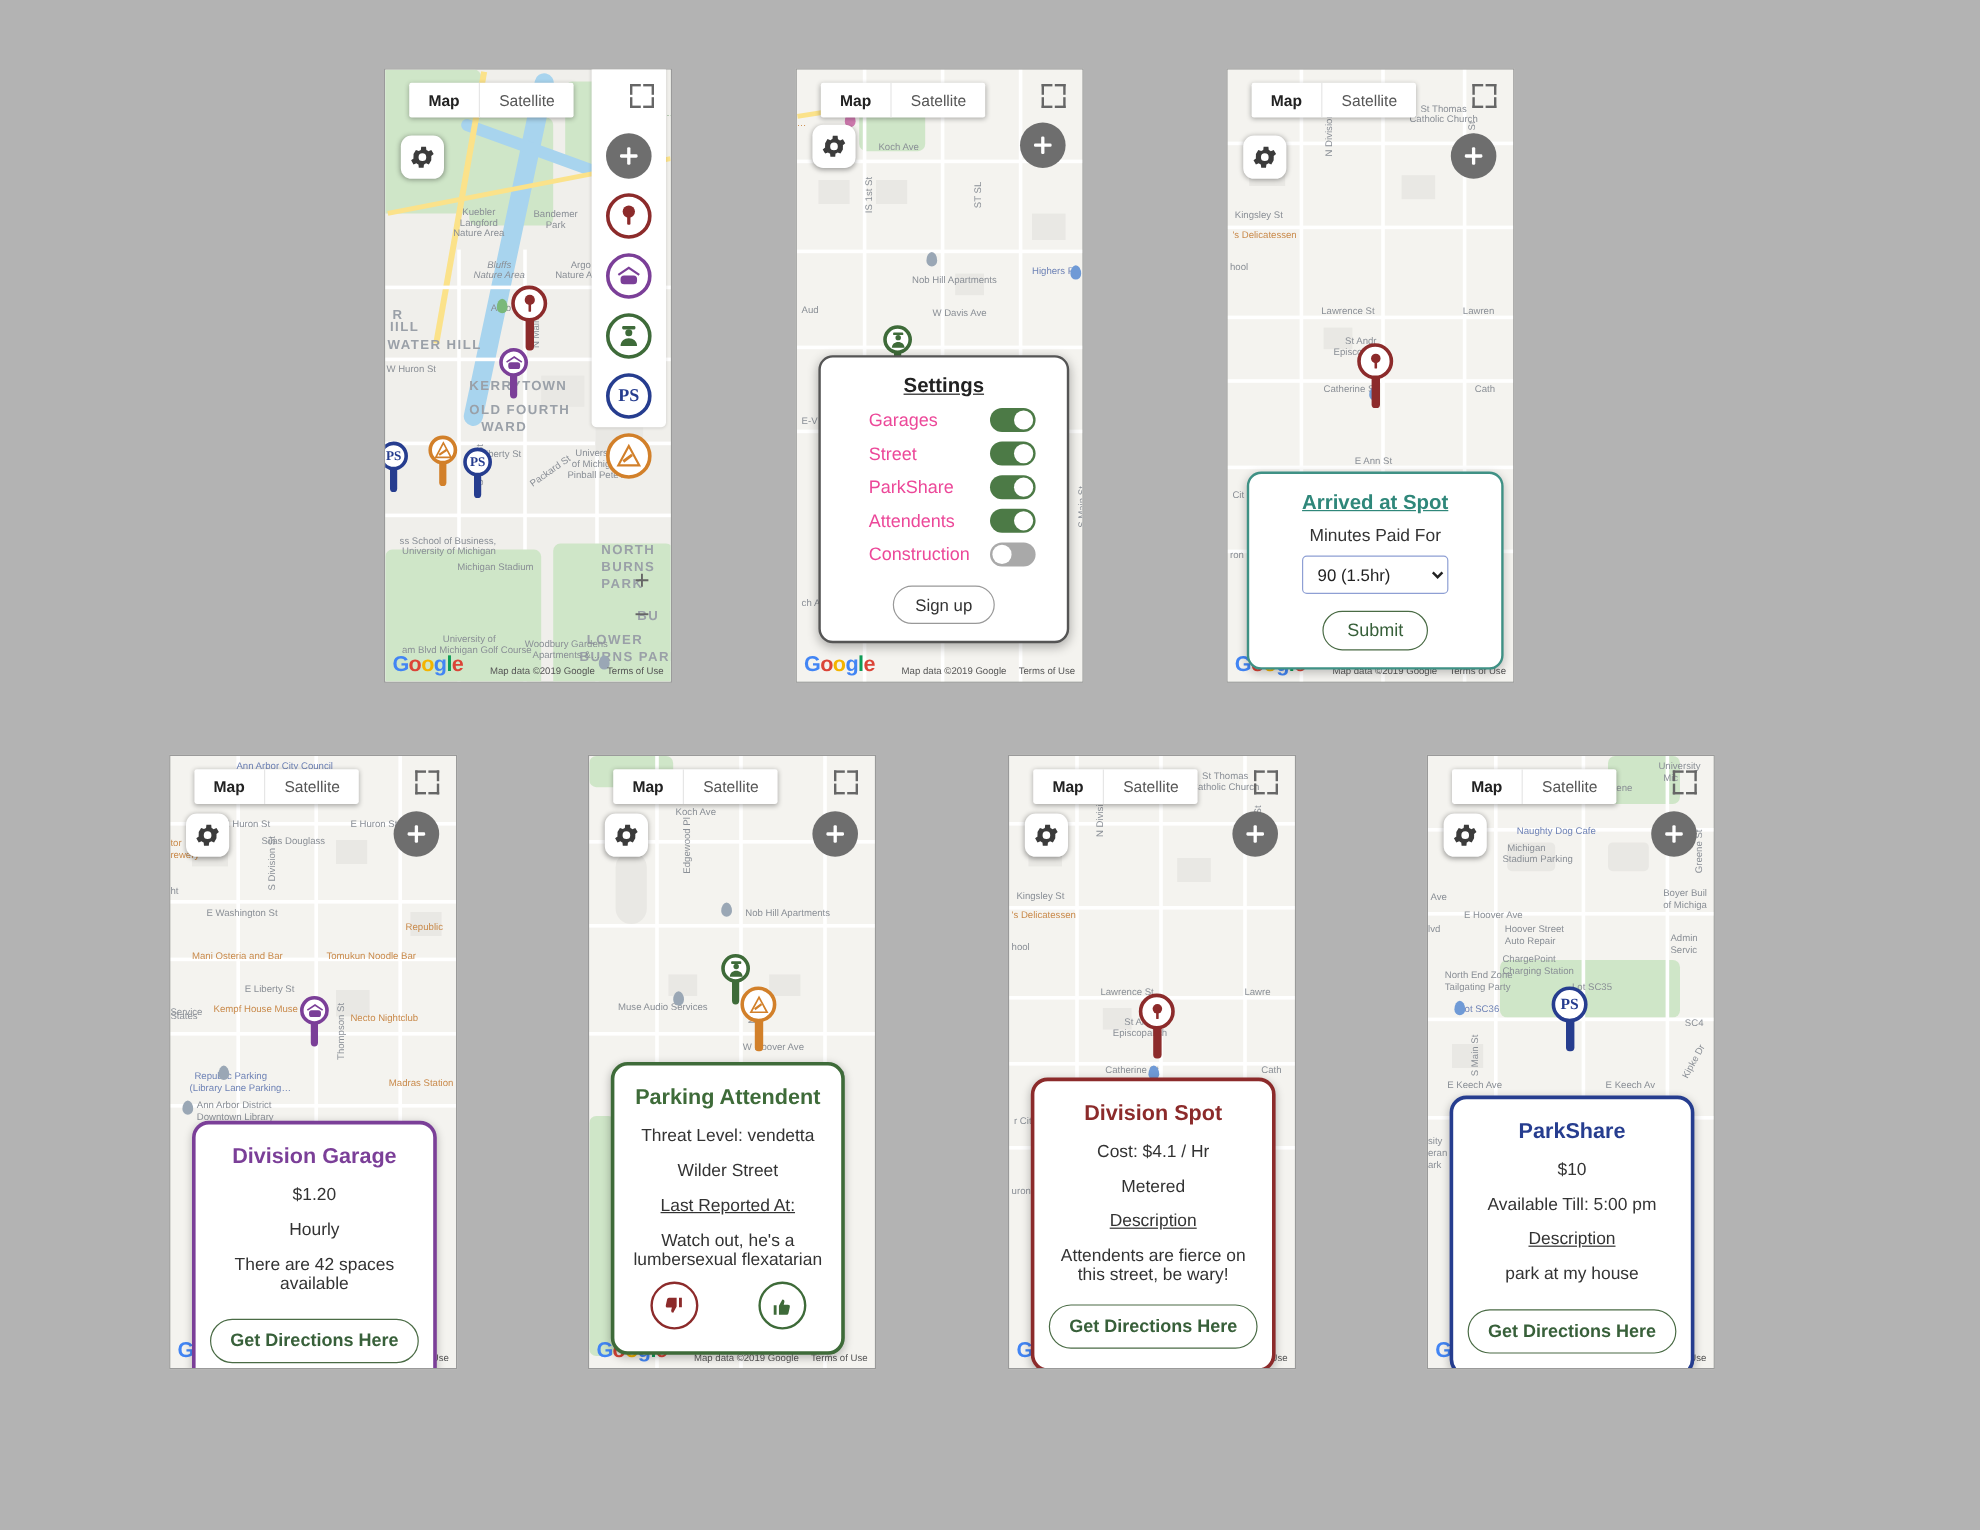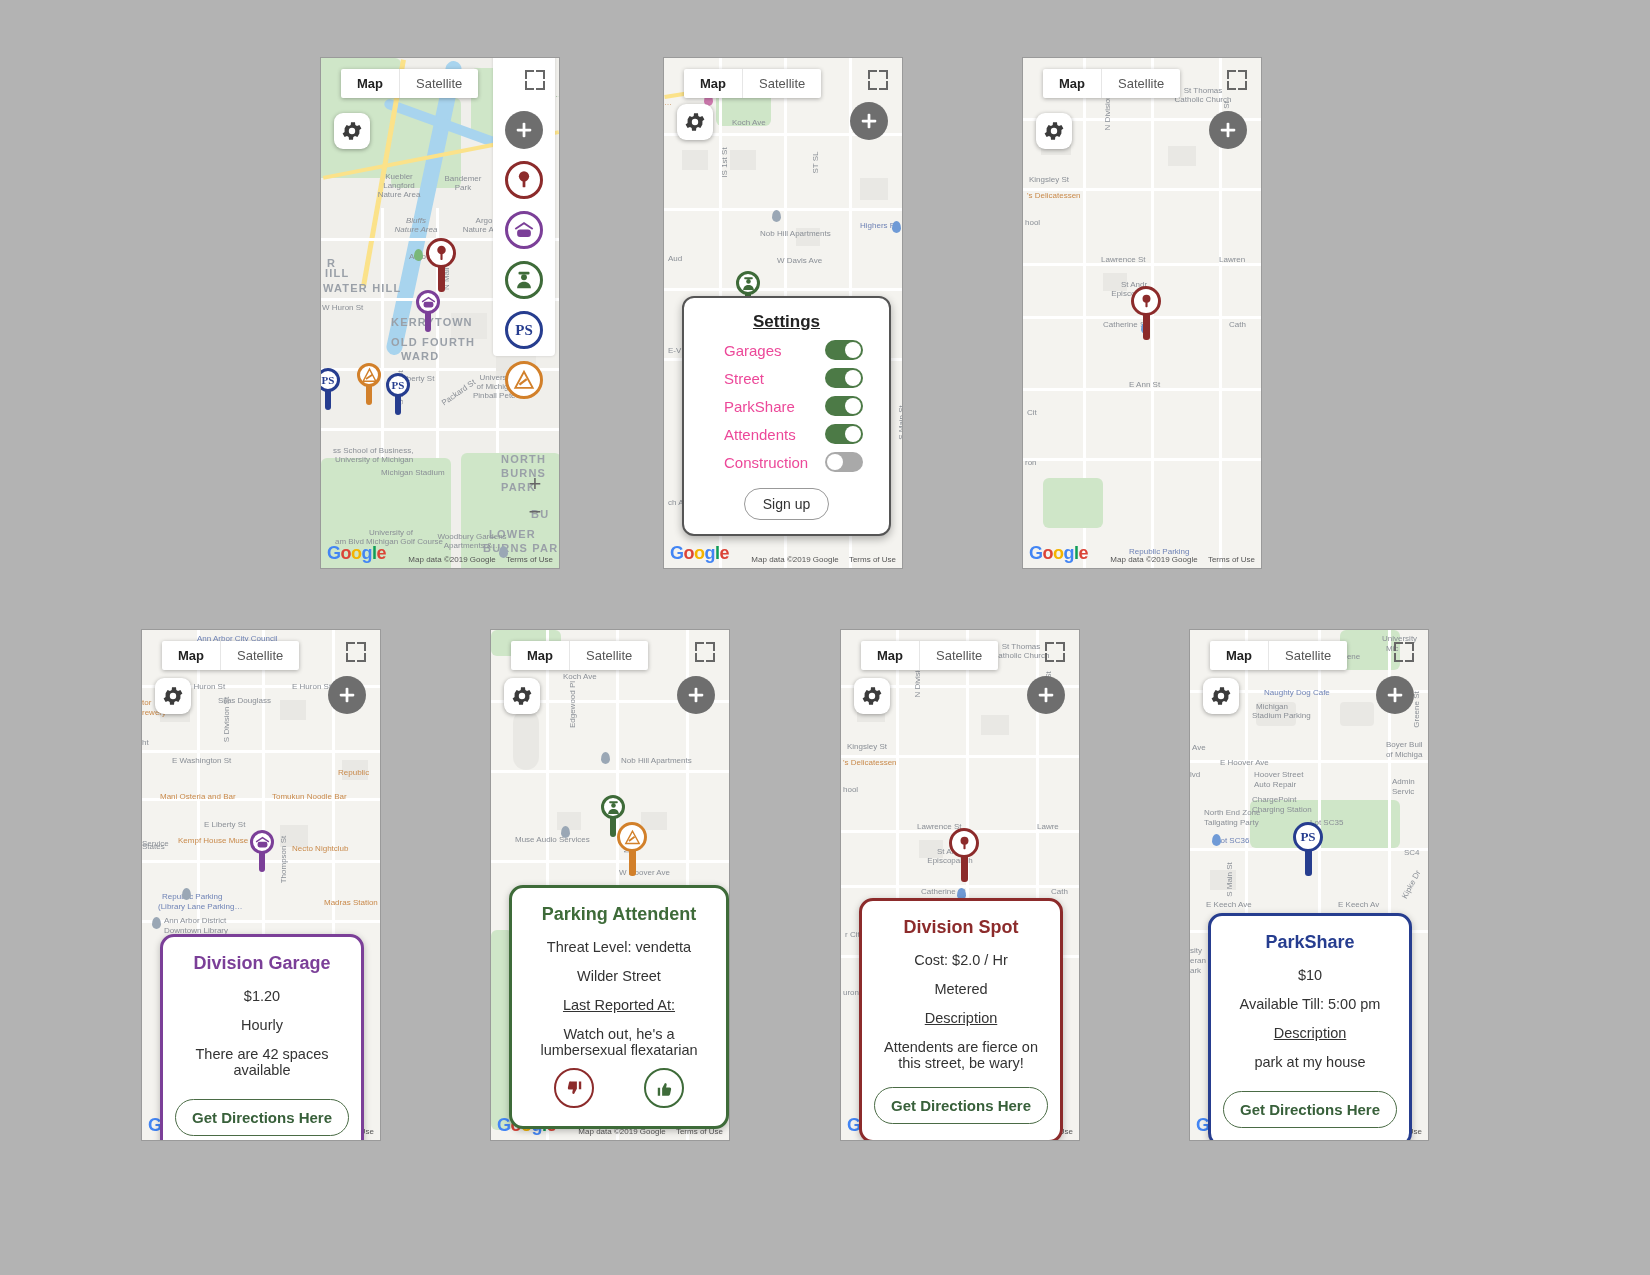--- a/index.html
+++ b/index.html
@@ -505,20 +505,28 @@
             <path d="M19.4 13a7.6 7.6 0 0 0 0-2l2-1.6-2-3.4-2.4 1a7.6 7.6 0 0 0-1.7-1L15 3.2h-4l-.3 2.7a7.6 7.6 0 0 0-1.7 1l-2.4-1-2 3.4L4.6 11a7.6 7.6 0 0 0 0 2l-2 1.6 2 3.4 2.4-1a7.6 7.6 0 0 0 1.7 1l.3 2.7h4l.3-2.7a7.6 7.6 0 0 0 1.7-1l2.4 1 2-3.4zM12 15.2A3.2 3.2 0 1 1 15.2 12 3.2 3.2 0 0 1 12 15.2z"></path>
           </svg>
       </div>
       <div class="ricon plus" style="position:absolute;top:53px;right:14px;z-index:30;">
         <svg viewBox="0 0 24 24" fill="#fff">
             <rect x="10.5" y="4" width="3" height="16" rx="1.2"></rect>
             <rect x="4" y="10.5" width="16" height="3" rx="1.2"></rect>
           </svg>
       </div>
 
+      <div class="arrived" style="left:16px;top:335px;width:210px;">
+        <h3>Arrived at Spot</h3>
+        <div class="sub">Minutes Paid For</div>
+        <select>
+          <option>90 (1.5hr)</option>
+        </select>
+        <div><button class="submit">Submit</button></div>
+      </div>
 
       <div class="glogo">
         <i style="color:#4285F4">G</i><i style="color:#DB4437">o</i><i style="color:#F4B400">o</i><i style="color:#4285F4">g</i><i style="color:#0F9D58">l</i><i style="color:#DB4437">e</i>
       </div>
       <div class="attrib">
         <span>Map data ©2019 Google</span>
         <span>Terms of Use</span>
       </div>
     </div>
   </div>
@@ -674,21 +682,21 @@
             <path d="M19.4 13a7.6 7.6 0 0 0 0-2l2-1.6-2-3.4-2.4 1a7.6 7.6 0 0 0-1.7-1L15 3.2h-4l-.3 2.7a7.6 7.6 0 0 0-1.7 1l-2.4-1-2 3.4L4.6 11a7.6 7.6 0 0 0 0 2l-2 1.6 2 3.4 2.4-1a7.6 7.6 0 0 0 1.7 1l.3 2.7h4l.3-2.7a7.6 7.6 0 0 0 1.7-1l2.4 1 2-3.4zM12 15.2A3.2 3.2 0 1 1 15.2 12 3.2 3.2 0 0 1 12 15.2z"></path>
           </svg>
       </div>
       <div class="ricon plus" style="position:absolute;top:46px;right:14px;z-index:30;">
         <svg viewBox="0 0 24 24" fill="#fff">
             <rect x="10.5" y="4" width="3" height="16" rx="1.2"></rect>
             <rect x="4" y="10.5" width="16" height="3" rx="1.2"></rect>
           </svg>
       </div>
 
-      <div class="card" style="left:18px;top:255px;width:220px;padding:16px 10px 18px;border:3px solid #3e6b39;">
+      <div class="card" style="left:18px;top:255px;width:195px;padding:16px 10px 18px;border:3px solid #3e6b39;">
         <h3 style="color:#3e6b39;">Parking Attendent</h3>
         <div class="line">Threat Level: vendetta</div>
         <div class="line">Wilder Street</div>
         <div class="line udl">Last Reported At:</div>
         <div class="line" style="margin:8px 4px;">Watch out, he's a lumbersexual flexatarian</div>
         <div class="vote">
           <div class="vcirc" style="color:#8c2b2b;">
             <svg viewBox="0 0 24 24">
                 <path d="M15 3H7a2 2 0 0 0-2 1.6L3.6 11a2 2 0 0 0 2 2.4H10l-.8 3.2A2.2 2.2 0 0 0 11.4 19L15 12.4zM17.5 3h3v10h-3z"></path>
               </svg>
@@ -768,21 +776,21 @@
       </div>
       <div class="ricon plus" style="position:absolute;top:46px;right:14px;z-index:30;">
         <svg viewBox="0 0 24 24" fill="#fff">
             <rect x="10.5" y="4" width="3" height="16" rx="1.2"></rect>
             <rect x="4" y="10.5" width="16" height="3" rx="1.2"></rect>
           </svg>
       </div>
 
       <div class="card" style="left:18px;top:268px;width:204px;padding:16px 10px 16px;border:3px solid #8c2b2b;">
         <h3 style="color:#8c2b2b;">Division Spot</h3>
-        <div class="line">Cost: $2.0 / Hr</div>
+        <div class="line">Cost: $4.1 / Hr</div>
         <div class="line">Metered</div>
         <div class="line udl">Description</div>
         <div class="line" style="margin:8px 6px;">Attendents are fierce on this street, be wary!</div>
         <div class="btn-dir">Get Directions Here</div>
       </div>
 
       <div class="glogo">
         <i style="color:#4285F4">G</i><i style="color:#DB4437">o</i><i style="color:#F4B400">o</i><i style="color:#4285F4">g</i><i style="color:#0F9D58">l</i><i style="color:#DB4437">e</i>
       </div>
       <div class="attrib">

